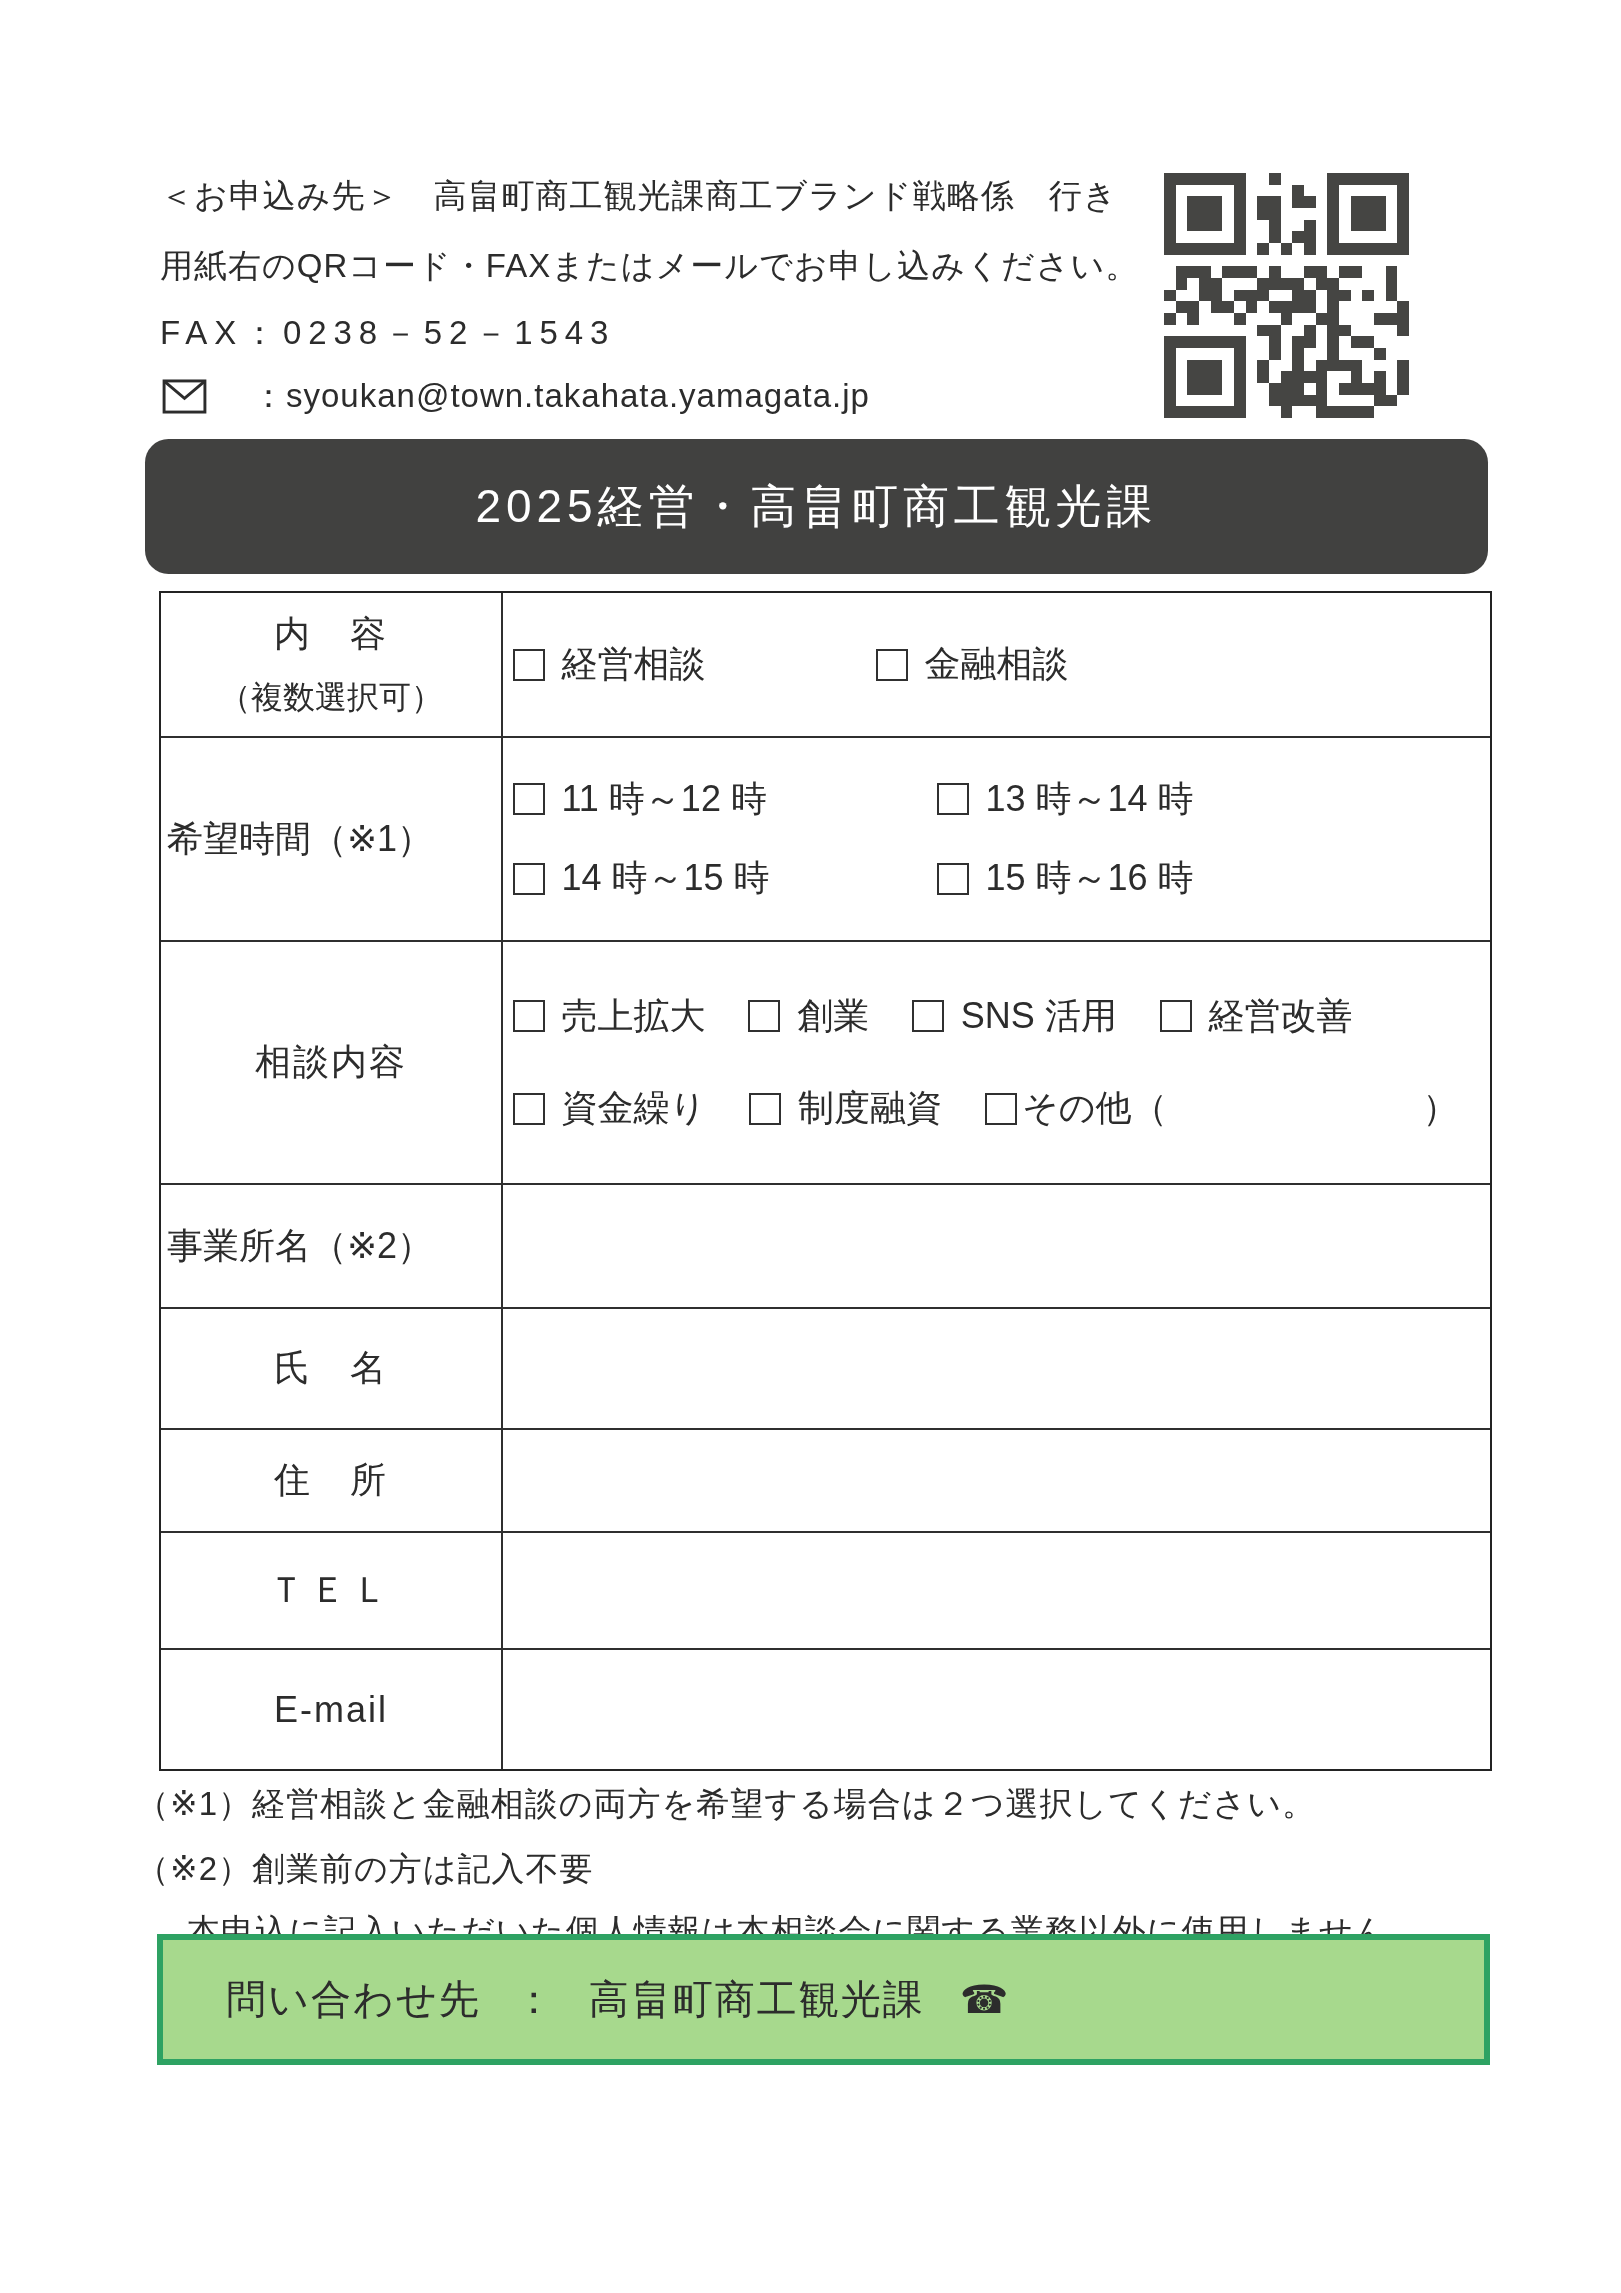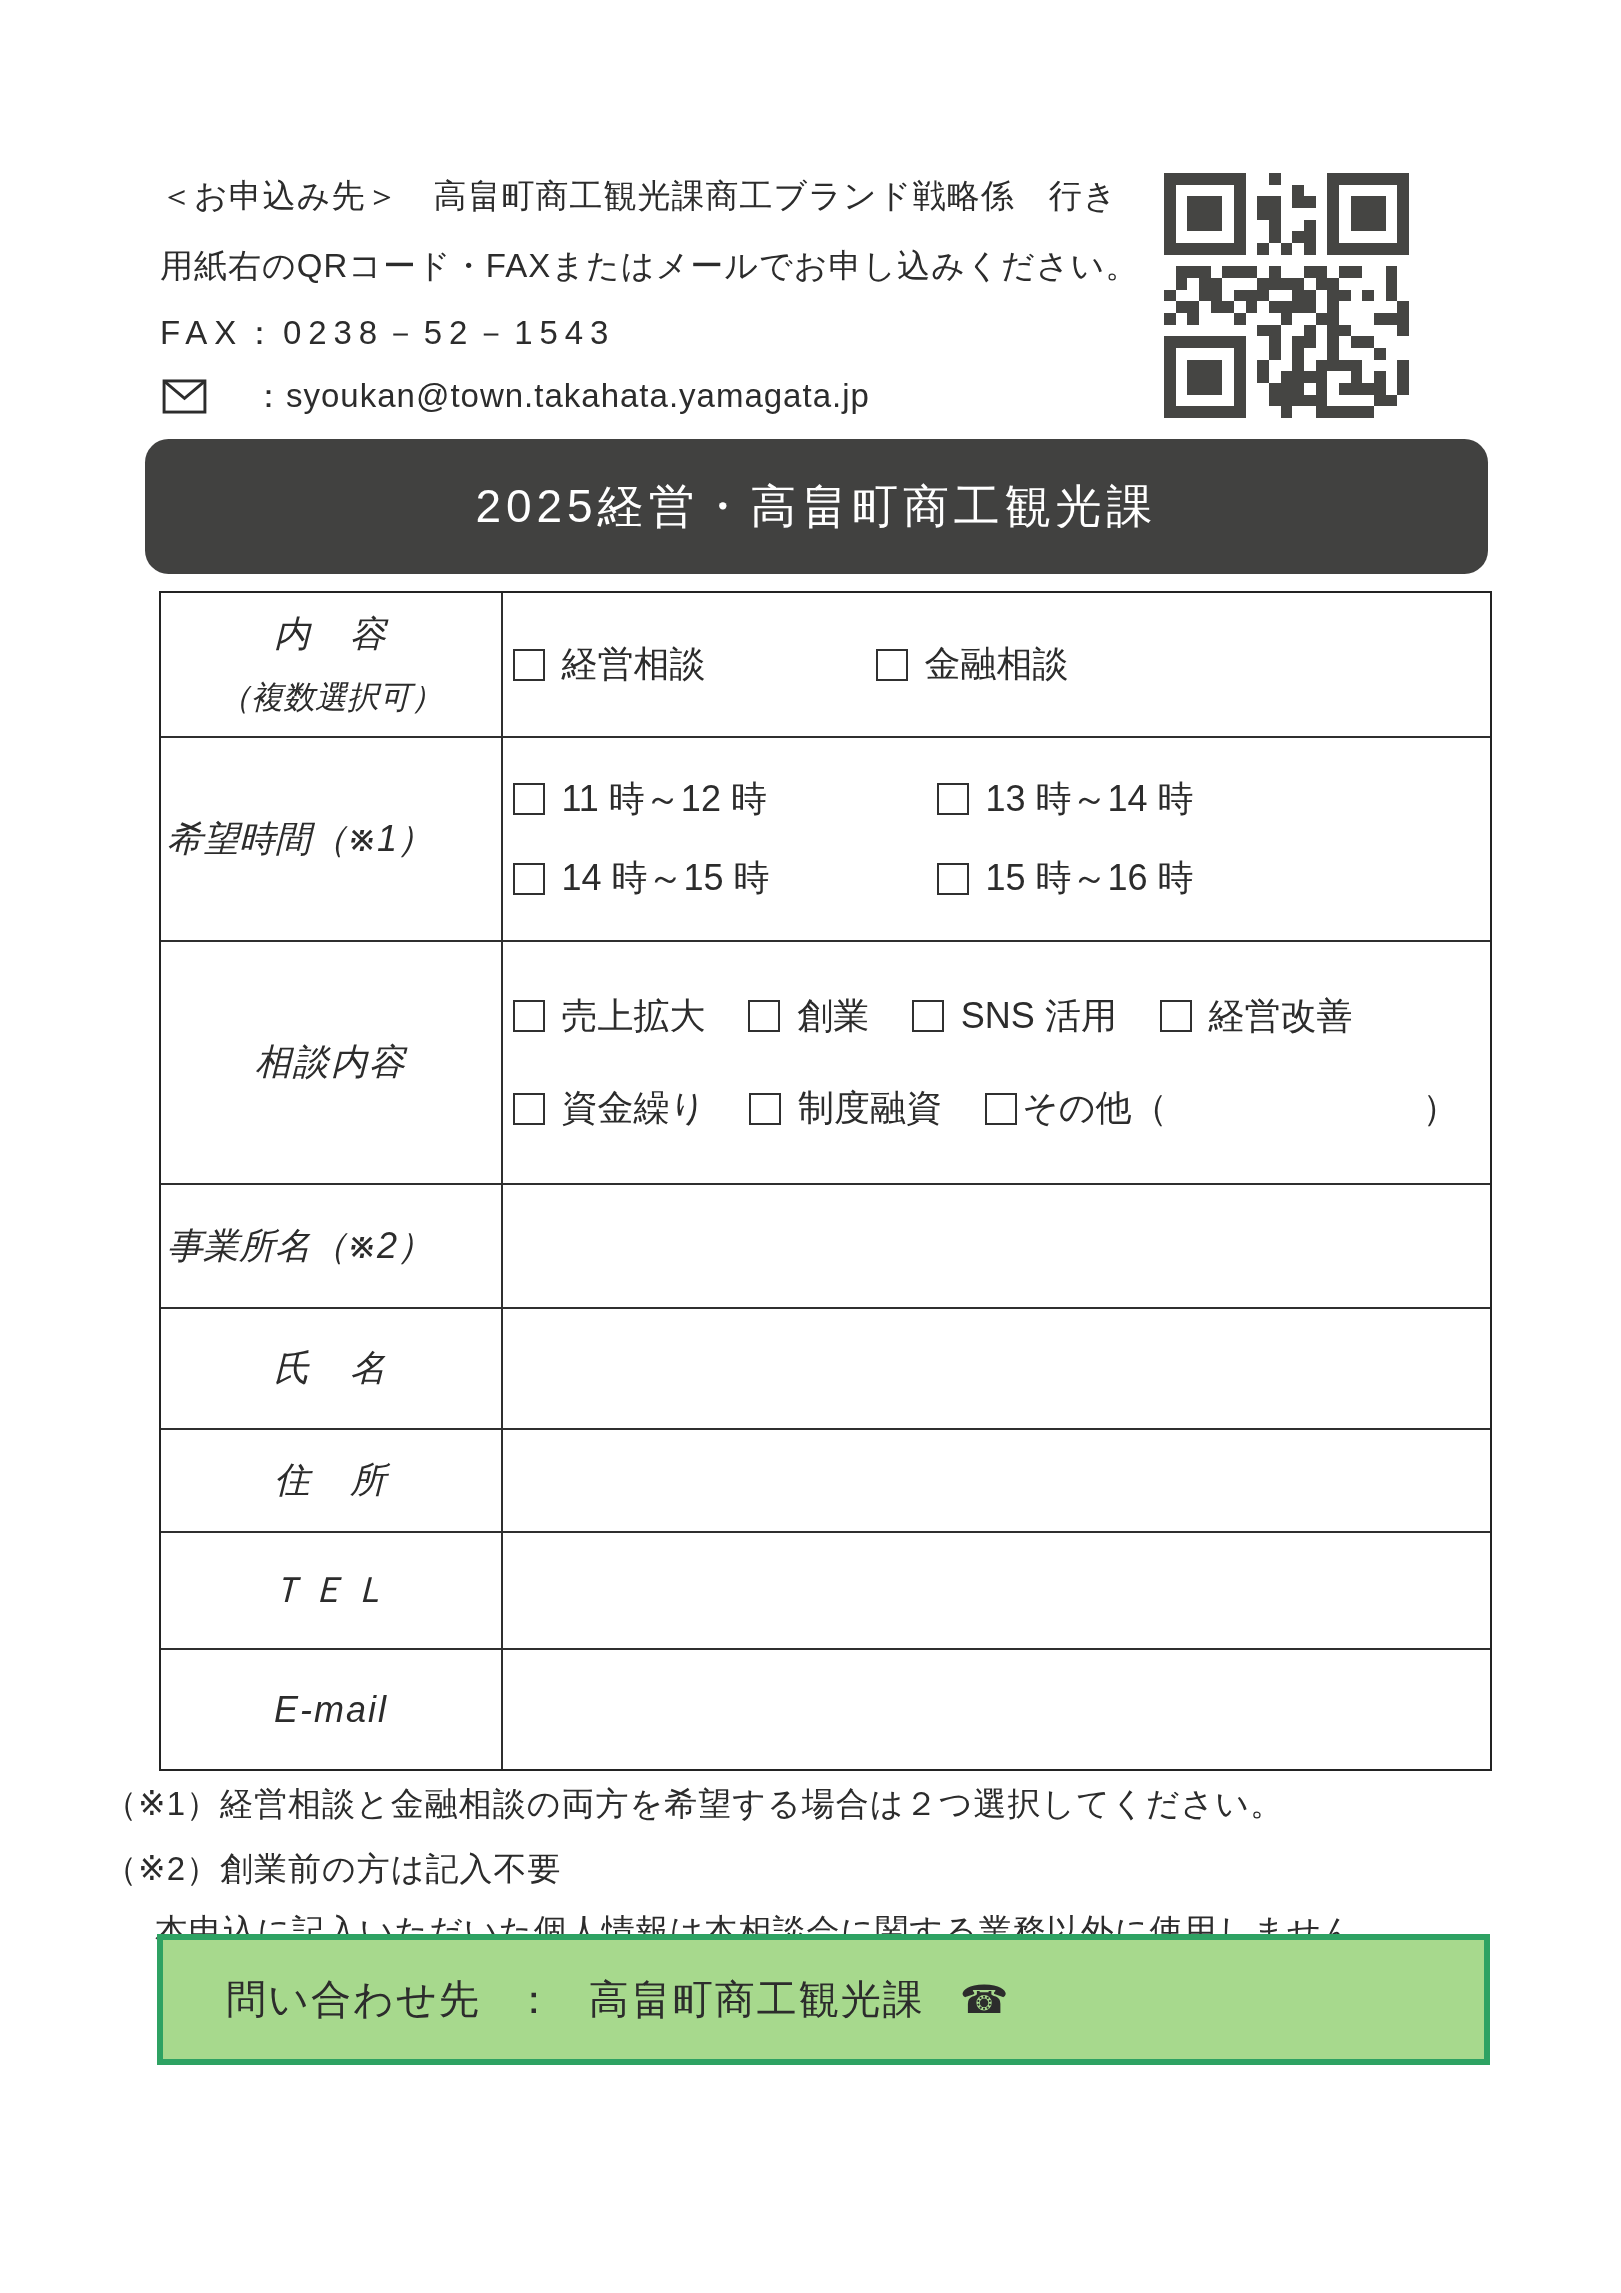--- a/index.html
+++ b/index.html
@@ -45,21 +45,21 @@
     left:159px;top:591px;width:1333px;height:1180px;box-sizing:border-box;
     border:2.9px solid #232323;
     display:grid;grid-template-columns:342px 1fr;
     grid-template-rows:143px 204px 243px 124px 121px 103px 117px 1fr;
     background:#fff;
   }
   .cell{box-sizing:border-box;min-width:0;}
   .lbl{
     border-right:2.5px solid var(--line);
     display:flex;flex-direction:column;align-items:center;justify-content:center;
-    gap:17px;font-size:36px;letter-spacing:2px;text-align:center;white-space:nowrap;font-style:italic;
+    gap:17px;font-size:36px;letter-spacing:2px;text-align:center;white-space:nowrap;
   }
   .lbl .sub{font-size:32px;letter-spacing:0;}
   .lbl.leftal{align-items:flex-start;padding-left:5.9px;letter-spacing:0;}
   .lbl.telspace{letter-spacing:5.9px;}
   .rt{border-top:2.5px solid var(--line);}
   .val{
     display:flex;flex-direction:column;justify-content:space-evenly;
     padding:5.9px 9.8px 5.9px 9.8px;font-size:36px;
   }
   .optline{display:grid;align-items:center;}
@@ -69,21 +69,21 @@
   .opt{display:inline-flex;align-items:center;white-space:nowrap;}
   .cb{
     flex:none;width:28px;height:28px;border:2.9px solid #303030;
     margin-right:16.7px;background:#fff;
   }
   .opt.tight .cb{margin-right:4.9px;}
   .spacer{flex:1;}
   .pclose{padding-right:21.6px;}
 
   
-  .note{font-size:33px;letter-spacing:1px;white-space:nowrap;}
+  .note{font-size:33px;letter-spacing:1px;white-space:nowrap;margin-left:32px;}
   .n1{left:104px;top:1782px;}
   .n2{left:104px;top:1847px;}
   .n3{left:155px;top:1909px;}
 
   
   .contact{
     left:157px;top:1934px;width:1333px;height:131px;box-sizing:border-box;
     background:var(--contact-bg);border:6.9px solid var(--contact-border);
     display:flex;align-items:center;padding-left:63px;
     font-size:40px;letter-spacing:2px;white-space:nowrap;

